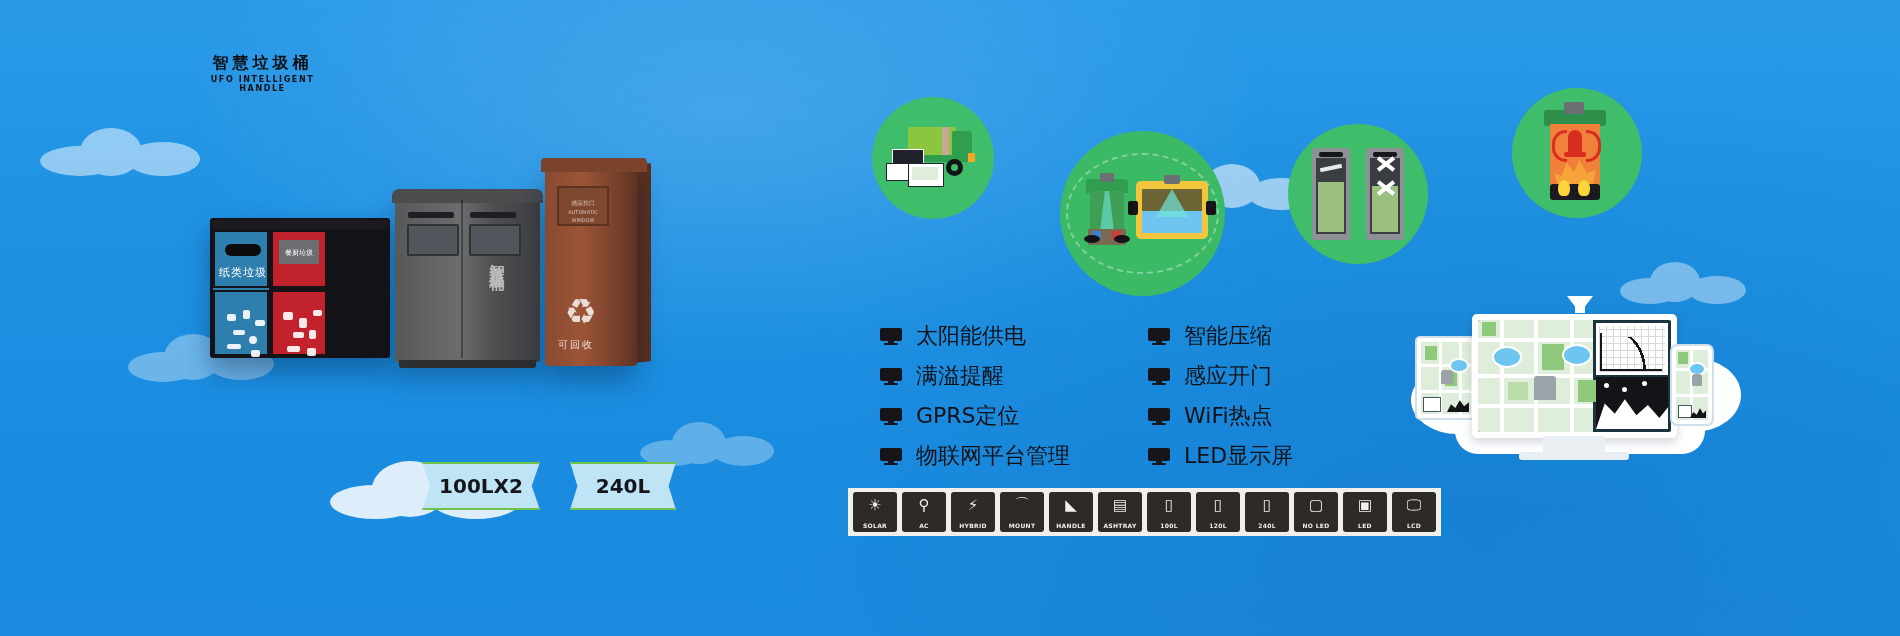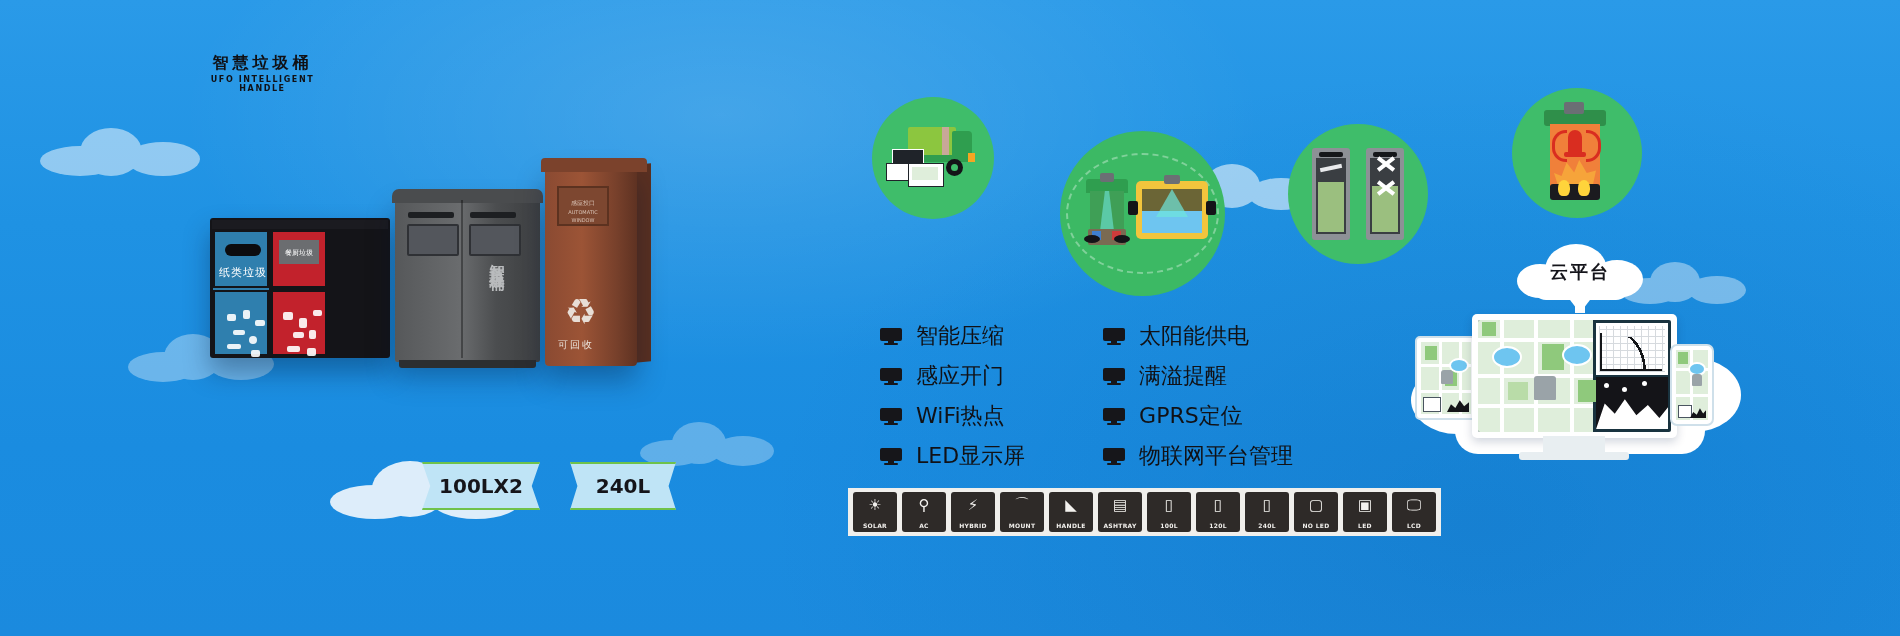--- a/index.html
+++ b/index.html
@@ -310,20 +310,54 @@
   </div>
 
   <div class="features">
     <div class="fcol">
       <div class="frow">
         <span class="fico">
             <i class="m"></i>
             <i class="s"></i>
             <i class="b"></i>
           </span>
+        <span class="ftxt">太阳能供电</span>
+        </div>
+      <div class="frow">
+        <span class="fico">
+            <i class="m"></i>
+            <i class="s"></i>
+            <i class="b"></i>
+          </span>
+        <span class="ftxt">满溢提醒</span>
+        </div>
+      <div class="frow">
+        <span class="fico">
+            <i class="m"></i>
+            <i class="s"></i>
+            <i class="b"></i>
+          </span>
+        <span class="ftxt">GPRS定位</span>
+        </div>
+      <div class="frow">
+        <span class="fico">
+            <i class="m"></i>
+            <i class="s"></i>
+            <i class="b"></i>
+          </span>
+        <span class="ftxt">物联网平台管理</span>
+        </div>
+    </div>
+    <div class="fcol">
+      <div class="frow">
+        <span class="fico">
+            <i class="m"></i>
+            <i class="s"></i>
+            <i class="b"></i>
+          </span>
         <span class="ftxt">智能压缩</span>
         </div>
       <div class="frow">
         <span class="fico">
             <i class="m"></i>
             <i class="s"></i>
             <i class="b"></i>
           </span>
         <span class="ftxt">感应开门</span>
         </div>
@@ -335,54 +369,20 @@
           </span>
         <span class="ftxt">WiFi热点</span>
         </div>
       <div class="frow">
         <span class="fico">
             <i class="m"></i>
             <i class="s"></i>
             <i class="b"></i>
           </span>
         <span class="ftxt">LED显示屏</span>
-        </div>
-    </div>
-    <div class="fcol">
-      <div class="frow">
-        <span class="fico">
-            <i class="m"></i>
-            <i class="s"></i>
-            <i class="b"></i>
-          </span>
-        <span class="ftxt">太阳能供电</span>
-        </div>
-      <div class="frow">
-        <span class="fico">
-            <i class="m"></i>
-            <i class="s"></i>
-            <i class="b"></i>
-          </span>
-        <span class="ftxt">满溢提醒</span>
-        </div>
-      <div class="frow">
-        <span class="fico">
-            <i class="m"></i>
-            <i class="s"></i>
-            <i class="b"></i>
-          </span>
-        <span class="ftxt">GPRS定位</span>
-        </div>
-      <div class="frow">
-        <span class="fico">
-            <i class="m"></i>
-            <i class="s"></i>
-            <i class="b"></i>
-          </span>
-        <span class="ftxt">物联网平台管理</span>
         </div>
     </div>
   </div>
 
   <div class="strip">
     <div class="sicon">
         <span class="gl">☀</span>
         <span class="cap">SOLAR</span>
       </div>
     <div class="sicon">
@@ -425,27 +425,20 @@
         <span class="gl">▣</span>
         <span class="cap">LED</span>
       </div>
     <div class="sicon">
         <span class="gl">🖵</span>
         <span class="cap">LCD</span>
       </div>
   </div>
 
   <div class="platform">
-    <div class="cloudlbl">
-      <span class="cp" style="left:0;top:24px;width:46px;height:34px;"></span>
-      <span class="cp" style="left:28px;top:4px;width:62px;height:52px;"></span>
-      <span class="cp" style="left:74px;top:20px;width:52px;height:38px;"></span>
-      <span class="cp" style="left:16px;top:34px;width:96px;height:26px;border-radius:14px;"></span>
-      <span class="txt">云平台</span>
-    </div>
     <div class="arrow"></div>
 
     <div class="bgcloud" style="left:-4px;top:126px;width:92px;height:68px;"></div>
     <div class="bgcloud" style="left:24px;top:106px;width:74px;height:62px;"></div>
     <div class="bgcloud" style="left:230px;top:118px;width:96px;height:74px;"></div>
     <div class="bgcloud" style="left:214px;top:104px;width:66px;height:56px;"></div>
     <div class="bgcloud" style="left:40px;top:168px;width:250px;height:46px;border-radius:24px;"></div>
 
     <div class="tablet">
       <div class="devscreen">

